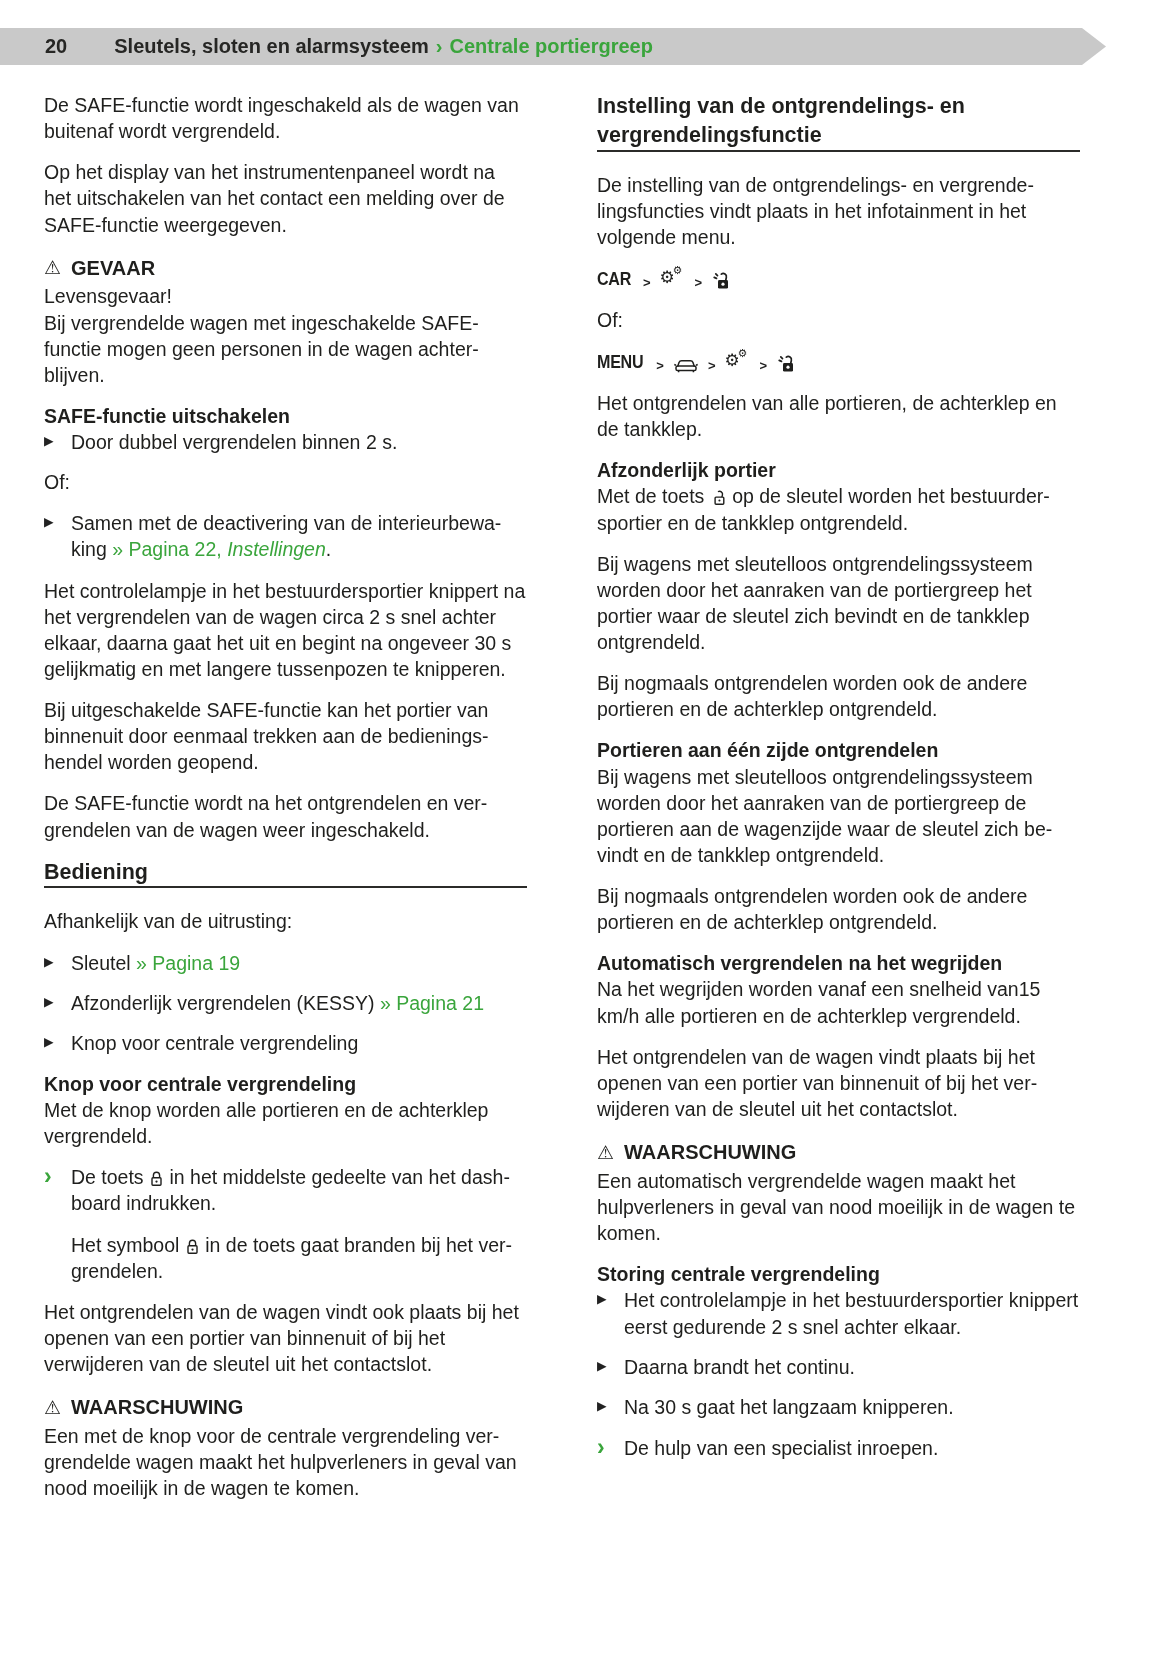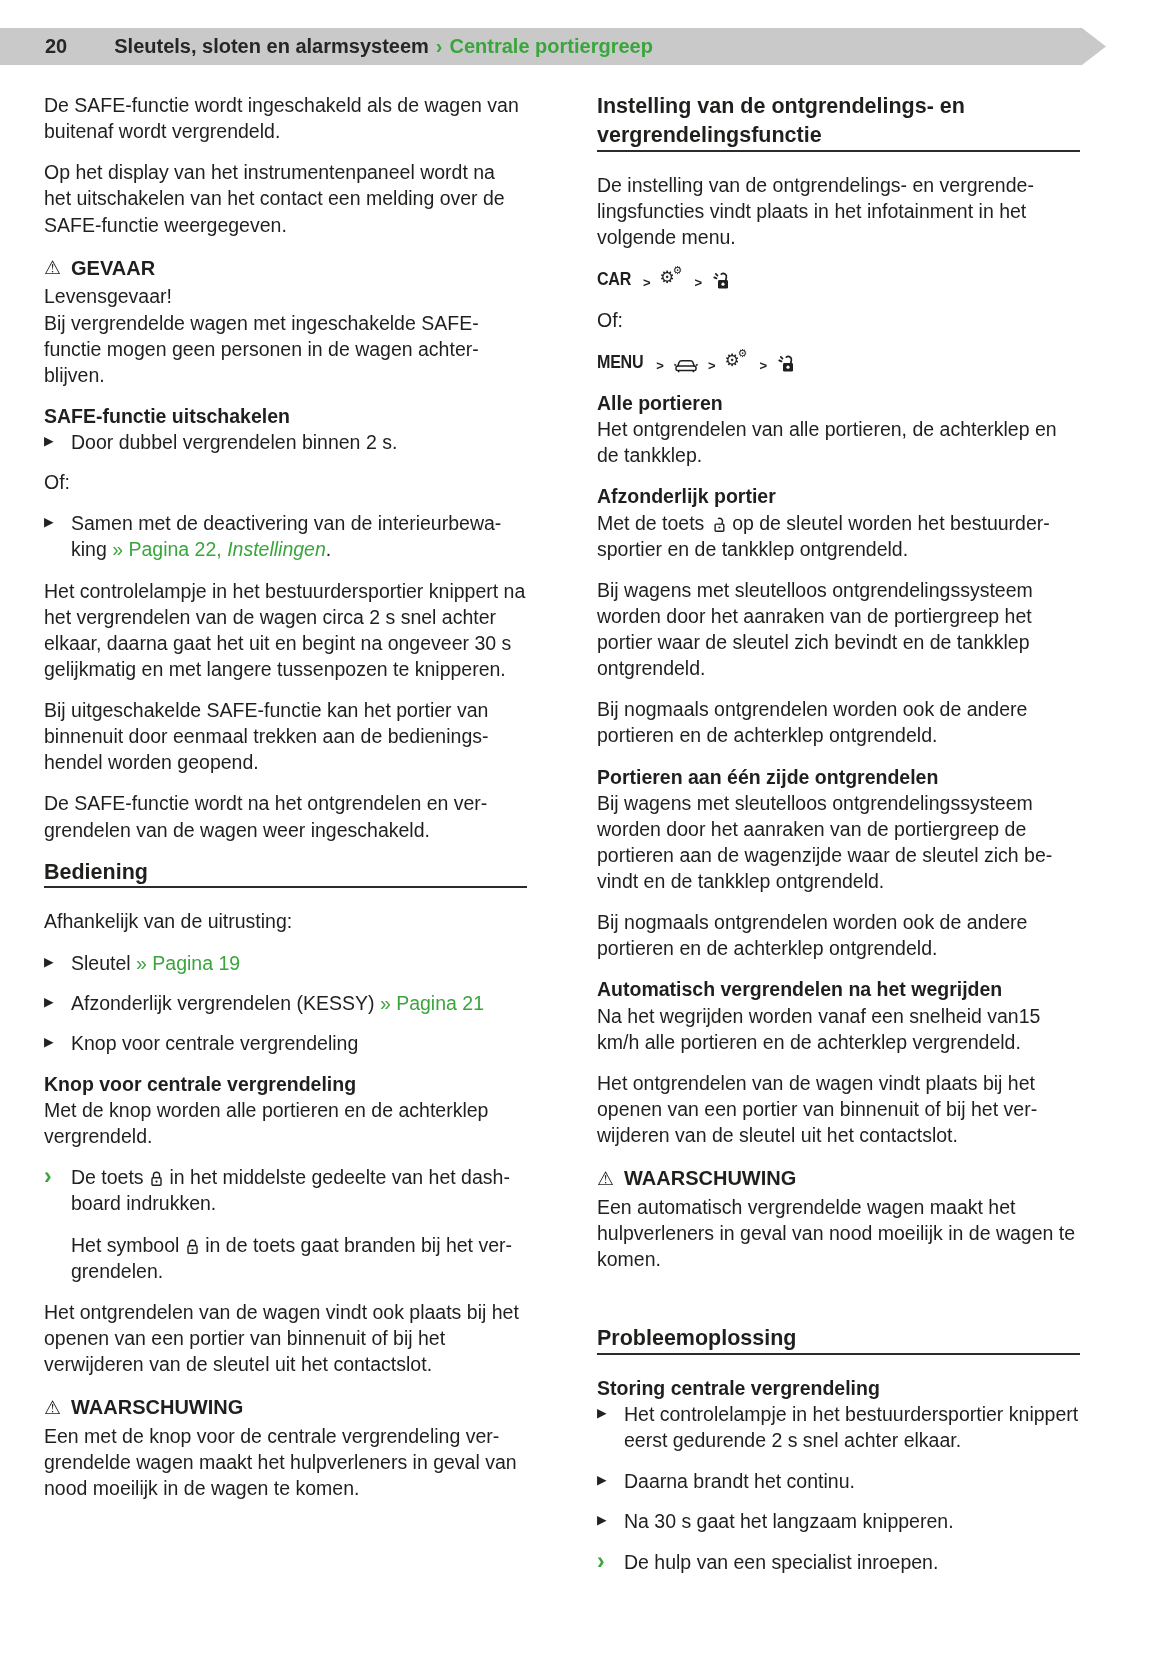--- a/index.html
+++ b/index.html
@@ -206,21 +206,20 @@
           </span>
         <span class="msep">&gt;</span>
         <svg class="ic" width="20" height="20" viewBox="0 0 20 20">
             <rect x="7" y="9" width="10" height="8.6" rx="1.4" fill="currentColor"></rect>
             <circle cx="12" cy="13.2" r="1.6" fill="#fff"></circle>
             <path class="st2" d="M14.8 9 V6.4 a3.2 3.2 0 0 0 -5.6 -2.2" transform="rotate(12 14.8 9)"></path>
             <path class="st2" d="M3.2 6.4 l2.3 1 M4.8 2.8 l1.7 1.8"></path>
           </svg>
       </div>
 
-      <p class="subhead">Alle portieren</p>
       <p class="subbody">Het ontgrendelen van alle portieren, de achterklep en de tankklep.</p>
 
       <p class="subhead">Afzonderlijk portier</p>
       <p class="subbody"><span>Met de toets </span><svg class="ic" width="17" height="17" viewBox="0 0 18 18">
             <rect class="st" x="5.4" y="8.6" width="9.2" height="7.6" rx="1"></rect>
             <path class="st" d="M12.6 8.6 V6.2 a3.1 3.1 0 0 0 -5.4 -2.1" transform="rotate(14 12.6 8.6)"></path>
             <circle cx="10" cy="12.2" r="1.1" fill="currentColor"></circle>
           </svg><span> op de sleutel worden het bestuurder­sportier en de tankklep ontgrendeld.</span></p>
       <p>Bij wagens met sleutelloos ontgrendelingssysteem worden door het aanraken van de portiergreep het portier waar de sleutel zich bevindt en de tankklep ontgrendeld.</p>
       <p>Bij nogmaals ontgrendelen worden ook de andere portieren en de achterklep ontgrendeld.</p>
@@ -234,21 +233,20 @@
       <p>Het ontgrendelen van de wagen vindt plaats bij het openen van een portier van binnenuit of bij het ver­wijderen van de sleutel uit het contactslot.</p>
 
       <div>
         <div class="warn-title">
           <span class="warn-glyph">⚠</span>
           <span>WAARSCHUWING</span>
         </div>
         <p class="warn-body">Een automatisch vergrendelde wagen maakt het hulpverleners in geval van nood moeilijk in de wagen te komen.</p>
       </div>
 
-      <h2 class="section-h gap-md">Probleemoplossing</h2>
 
       <p class="subhead">Storing centrale vergrendeling</p>
       <div class="li tight">
         <span class="marker tri-m">▶</span>
         <p class="li-text">Het controlelampje in het bestuurdersportier knip­pert eerst gedurende 2 s snel achter elkaar.</p>
       </div>
       <div class="li tight">
         <span class="marker tri-m">▶</span>
         <p class="li-text">Daarna brandt het continu.</p>
       </div>

